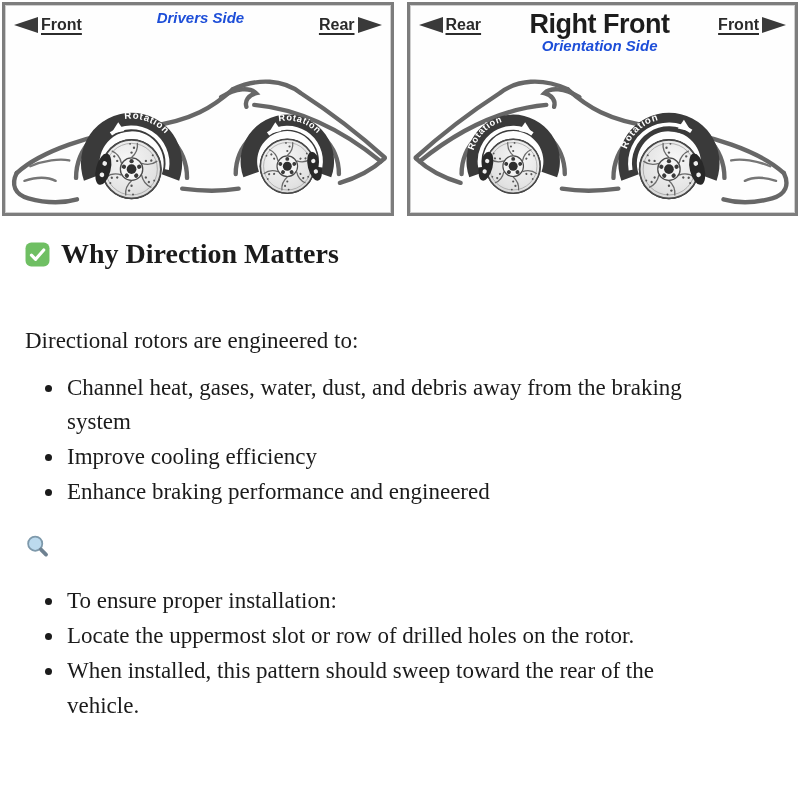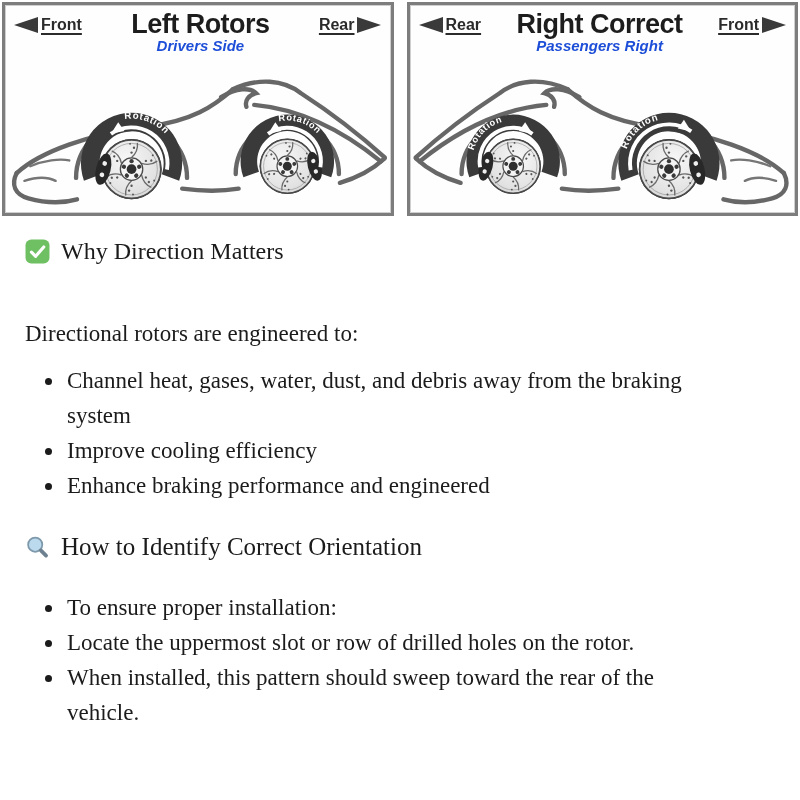--- a/index.html
+++ b/index.html
@@ -30,21 +30,21 @@
   .titles { text-align:center; line-height:1.05; }
   .title { font-weight:bold; font-size:27px; color:#1d1d1d; letter-spacing:-0.5px; }
   .subtitle { font-weight:bold; font-style:italic; font-size:15px; color:#1d4ed8; }
   .car-svg { position:absolute; left:0; right:0; bottom:1px; width:100%; height:152px; z-index:1; }
   
   .article { padding:17px 25px 0 25px; font-size:23px; line-height:1.52; }
   .intro { max-width:725px; margin-bottom:23px; }
   .h-row { display:flex; align-items:center; gap:11px; }
   .h-row.why { margin:0 0 23px 0; }
   .h-row.how { margin:12px 0 25px 0; }
-  .h-bold { font-size:24px; font-weight:normal;text-align:right; }
+  .h-bold { font-size:28px; font-weight:bold;text-align:right; }
   .h-reg  { font-size:25px; font-weight:normal; }
   .emoji-svg { width:25px; height:25px; flex:0 0 auto; display:block; }
   .lead { margin-bottom:12px;margin-top:48px; }
   ul.bullets { list-style:disc; padding-left:40px; margin:0 0 24px 0; }
   ul.bullets li { max-width:655px; padding-left:2px; }
 </style>
 </head>
 <body>
 
 <div class="page">
@@ -151,21 +151,20 @@
       </defs>
     </svg>
 
     <div class="panel">
       <div class="panel-header">
         <div class="dir">
           <span class="tri tri-left"></span>
           <span class="dir-text">Front</span>
         </div>
         <div class="titles">
-          <div class="title">Left Rotors</div>
           <div class="subtitle">Drivers Side</div>
         </div>
         <div class="dir">
           <span class="dir-text">Rear</span>
           <span class="tri tri-right"></span>
         </div>
       </div>
       <svg class="car-svg" viewBox="0 0 396 152" preserveAspectRatio="xMidYMax meet">
         <use href="#carL"></use>
         <g>
@@ -185,22 +184,22 @@
       </svg>
     </div>
 
     <div class="panel">
       <div class="panel-header">
         <div class="dir">
           <span class="tri tri-left"></span>
           <span class="dir-text">Rear</span>
         </div>
         <div class="titles">
-          <div class="title">Right Correct</div>
-          <div class="subtitle">Passengers Right</div>
+          <div class="title">Right Front</div>
+          <div class="subtitle">Orientation Side</div>
         </div>
         <div class="dir">
           <span class="dir-text">Front</span>
           <span class="tri tri-right"></span>
         </div>
       </div>
       <svg class="car-svg" viewBox="0 0 396 152" preserveAspectRatio="xMidYMax meet">
         <use href="#carL" transform="translate(396 0) scale(-1 1)"></use>
         <g>
           <path d="M 72 106 A 34.5 34.5 0 0 1 125.8 71.7" fill="none" stroke="#fff" stroke-width="4"></path>
@@ -237,21 +236,20 @@
       <li>Channel heat, gases, water, dust, and debris away from the braking system</li>
       <li>Improve cooling efficiency</li>
       <li>Enhance braking performance and engineered</li>
     </ul>
 
     <div class="h-row how">
       <svg class="emoji-svg" viewBox="0 0 24 24">
         <circle cx="9.8" cy="9.3" r="6.8" fill="#bcdaee" stroke="#7e99ab" stroke-width="1.7"></circle>
         <line x1="15.2" y1="14.8" x2="20.2" y2="19.8" stroke="#6e8191" stroke-width="3.6" stroke-linecap="round"></line>
       </svg>
-      <h2 class="h-reg">How to Identify Correct Orientation</h2>
     </div>
 
     <ul class="bullets">
       <li>To ensure proper installation:</li>
       <li>Locate the uppermost slot or row of drilled holes on the rotor.</li>
       <li>When installed, this pattern should sweep toward the rear of the vehicle.</li>
     </ul>
 
   </div>
 </div>

